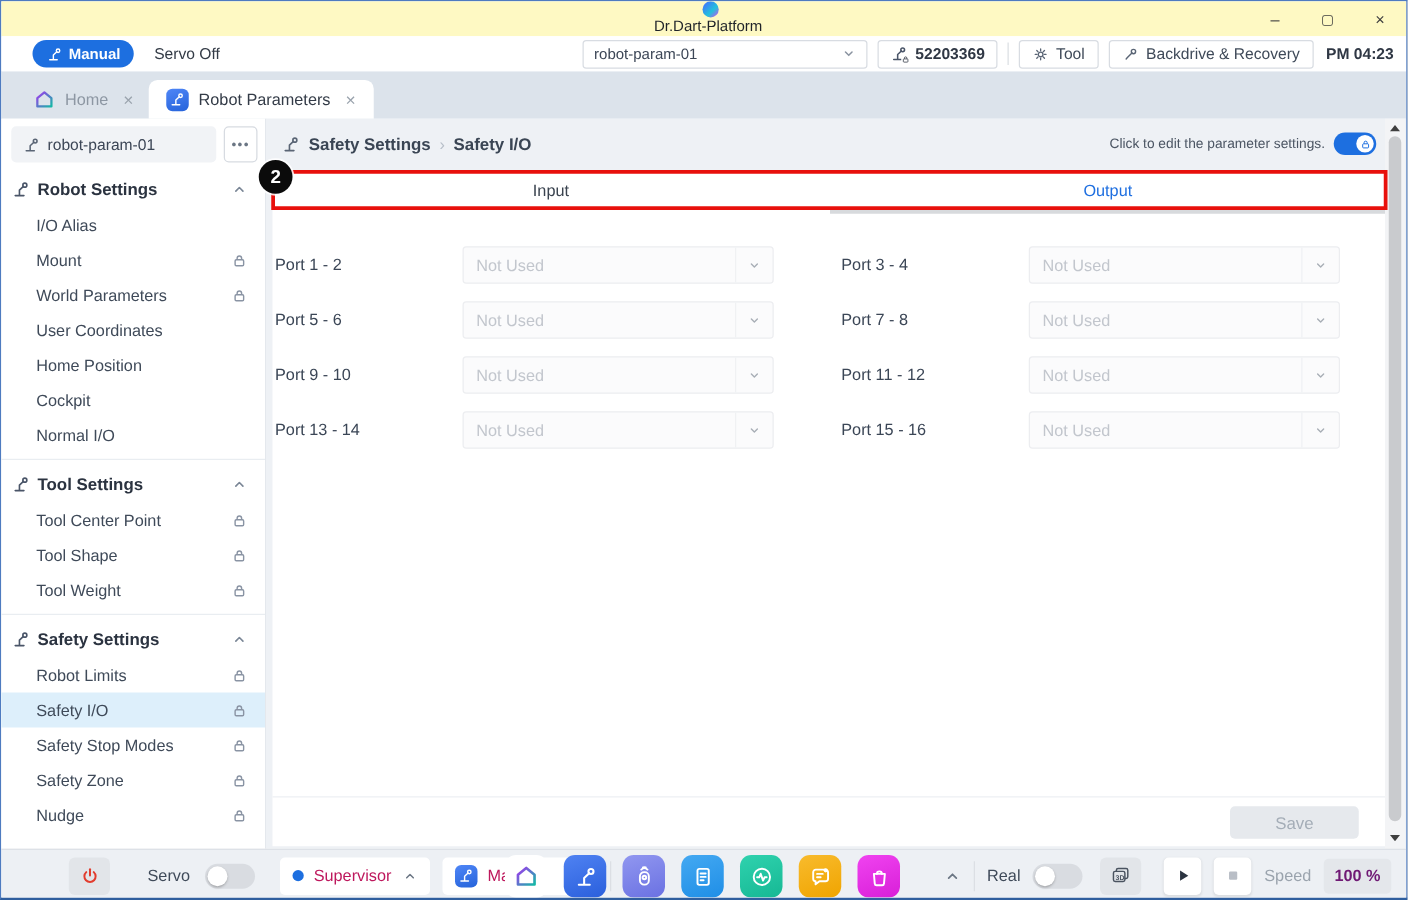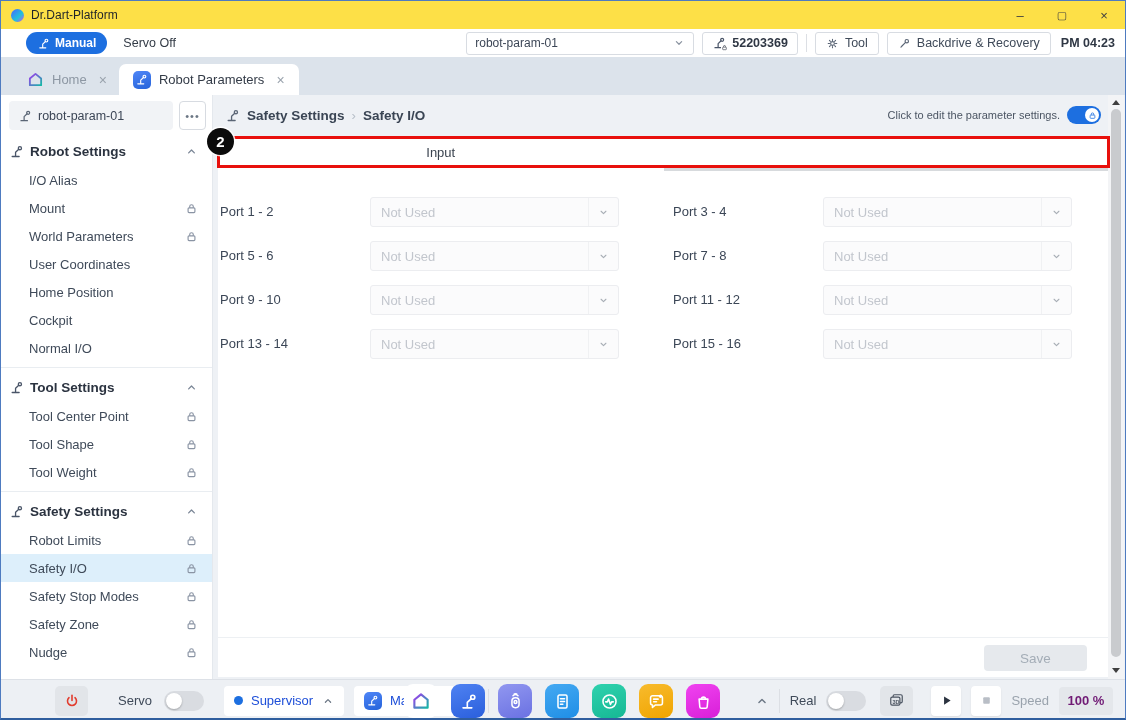--- a/index.html
+++ b/index.html
@@ -4,21 +4,21 @@
 <style>
   * { margin:0; padding:0; box-sizing:border-box; }
   html,body { background:#9aa7b8; }
   body { font-family:"Liberation Sans", sans-serif; }
   #app { position:relative; width:1126px; height:720px; background:#fff; overflow:hidden;
          border:1px solid #4e7bc0; border-bottom:2px solid #2f5e9e; }
 
   svg.i { display:block; }
 
   
-  .titlebar { position:relative; height:28px; background:#fde047; display:flex; align-items:center; }
+  .titlebar { position:relative; height:28px; background:#fef9c3; display:flex; align-items:center;flex-direction:column; }
   .app-logo { width:13px; height:13px; border-radius:50%; margin-left:10px;
               background:linear-gradient(135deg,#3b82f6 20%,#22c1dc 60%,#d946ef 100%); }
   .app-title { font-size:12px; color:#1f2329; margin-left:7px; }
   .win-controls { position:absolute; right:0; top:0; height:28px; display:flex; }
   .win-btn { width:42px; height:28px; display:flex; align-items:center; justify-content:center;
              font-size:13px; color:#404040; }
   .win-btn.max { font-size:11px; }
 
   
   .cmdbar { position:relative; height:28px; background:#fff; display:flex; align-items:center; }
@@ -117,21 +117,21 @@
   
   .bottombar { position:relative; height:42px; background:#edf0f4; border-top:1px solid #dde1e7; }
   .bb-left { position:absolute; left:54px; top:0; height:100%; display:flex; align-items:center; }
   .sq-btn { width:33px; height:30px; background:#e2e5e9; border-radius:5px; display:flex;
             align-items:center; justify-content:center; }
   .bb-label { font-size:13px; color:#3f4a59; }
   .toggle-off { width:40px; height:20px; border-radius:10px; background:#d9dce1; position:relative; }
   .toggle-off .knob { position:absolute; left:2px; top:2px; width:16px; height:16px; border-radius:50%;
                       background:#fff; box-shadow:0 1px 2px rgba(0,0,0,.25); }
   .combo { height:30px; background:#fff; border-radius:4px; display:flex; align-items:center;
-           gap:8px; padding:0 10px; font-size:13px; color:#1d4ed8; }
+           gap:8px; padding:0 10px; font-size:13px; color:#be185d; }
   .combo .chev { color:#6b7684; margin-left:auto; }
   .dot { width:9px; height:9px; border-radius:50%; background:#1d6fe0; }
   .bb-dock { position:absolute; left:403px; top:4px; display:flex; gap:13px; align-items:center; }
   .dock-tile { width:34px; height:34px; border-radius:9px; display:flex; align-items:center;
                justify-content:center; color:#fff; }
   .dk-home { background:#fff; }
   .dk-robot { background:linear-gradient(160deg,#4f82f2,#2a5fdc); }
   .dk-jog { background:linear-gradient(160deg,#9197f0,#6a71e2); }
   .dk-task { background:linear-gradient(160deg,#44a9f2,#1f8ee6); }
   .dk-mon { background:linear-gradient(160deg,#2fd2ae,#16b894); }
@@ -465,20 +465,21 @@
               <svg class="i" width="9" height="9">
                 <use href="#s-lock"></use>
               </svg>
             </span>
         </span>
       </div>
 
       <div class="panel">
         <div class="tabrow">
           <div class="tab-input">Input</div>
+          <div class="tab-output">Output</div>
         </div>
         <div class="tab-underline"></div>
 
         <div class="ports">
           <div class="plabel">Port 1 - 2</div>
           <div class="pselect">
               <span class="txt">Not Used</span>
               <span class="chevbox">
                 <svg class="i" width="11" height="11">
                   <use href="#s-chevd"></use>

